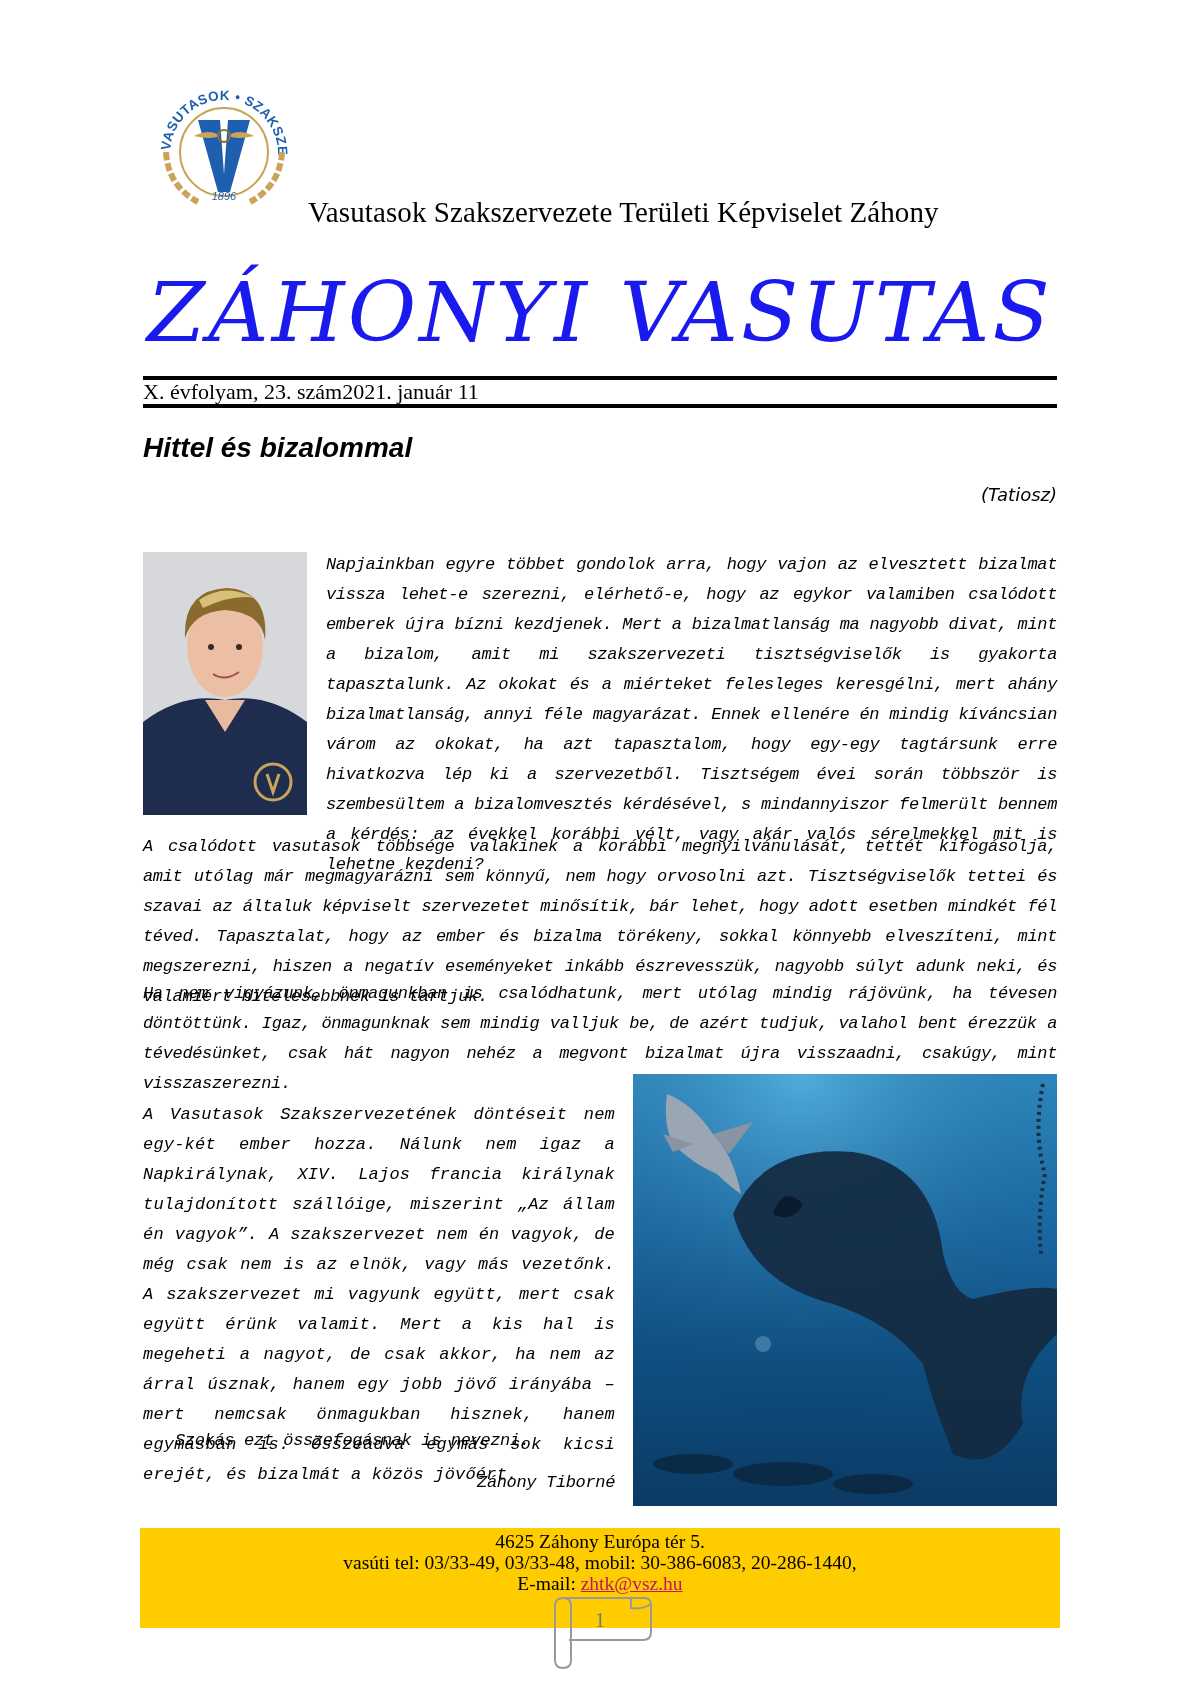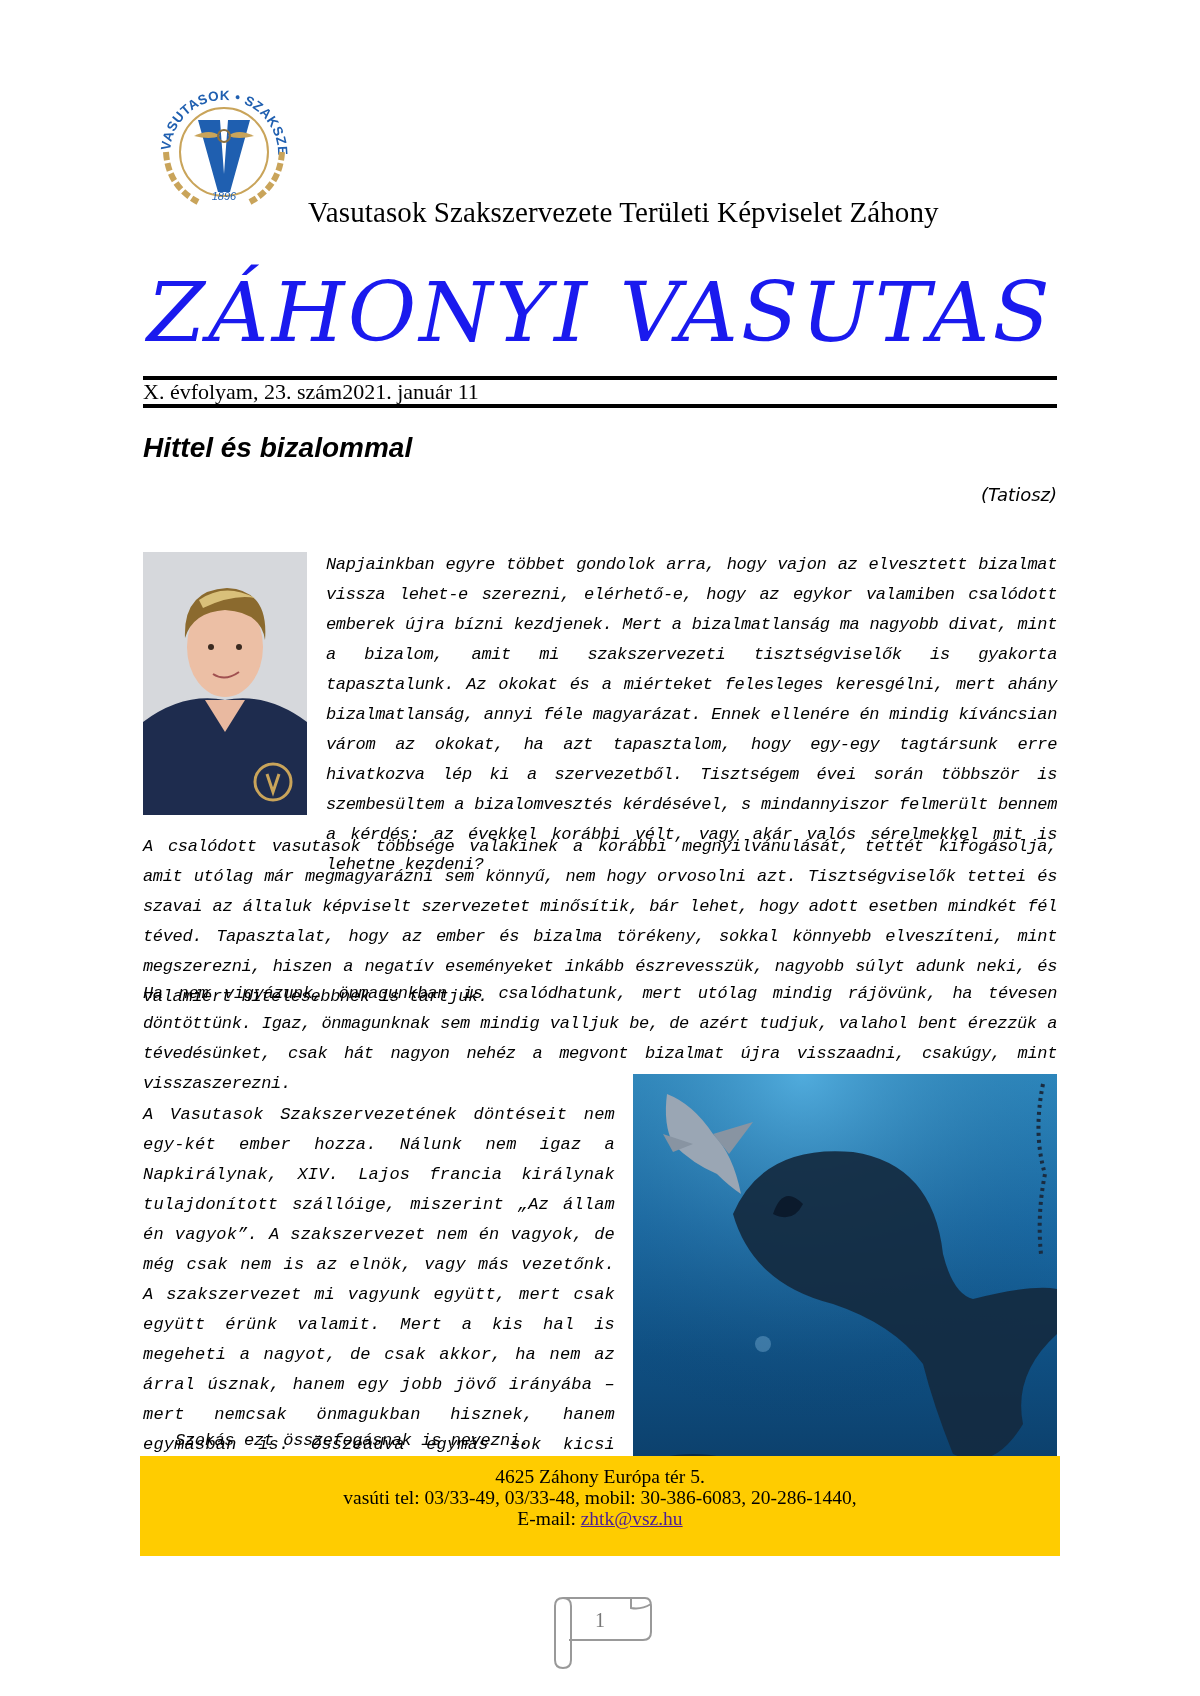--- a/index.html
+++ b/index.html
@@ -33,24 +33,24 @@
   .para1 { position: absolute; left: 326px; width: 731px; top: 550px; }
   .para2 { position: absolute; left: 143px; width: 914px; top: 832px; }
   .para3 { position: absolute; left: 143px; width: 914px; top: 979px; }
   .para4 { position: absolute; left: 143px; width: 472px; top: 1100px; letter-spacing: 0.2px; }
   .closing { position: absolute; left: 161px; top: 1426px; margin-left: 14px; }
   .signature { position: absolute; left: 143px; width: 472px; top: 1468px; text-align: right; }
 
   .fish-image { position: absolute; left: 633px; top: 1074px; width: 424px; height: 432px; overflow: hidden;
                 background: linear-gradient(180deg, #2f8fc7 0%, #1a6ba6 35%, #0f4f82 65%, #0b3a63 100%); }
 
-  .footer { position: absolute; left: 140px; width: 920px; top: 1456px; height: 100px; background: #ffcc00;
-            text-align: center; font-size: 19.5px; line-height: 21px; padding-top: 10px; }
+  .footer { position: absolute; left: 140px; width: 920px; top: 1528px; height: 100px; background: #ffcc00;
+            text-align: center; font-size: 19.5px; line-height: 21px; padding-top: 3px; }
   .footer a { color: #000; text-decoration: underline; }
-  .footer .email-link { color: #4c1d95; }
+  .footer .email-link { color: #be185d; }
 
   .page-number-badge { position: absolute; left: 547px; top: 1596px; width: 108px; height: 74px; }
   .page-number { position: absolute; left: 590px; top: 1609px; width: 20px; text-align: center; font-size: 20px; color: #777; }
 </style>
 </head>
 <body>
 
 <div class="logo">
   <svg viewBox="0 0 152 140" width="152" height="140">
     <defs>

